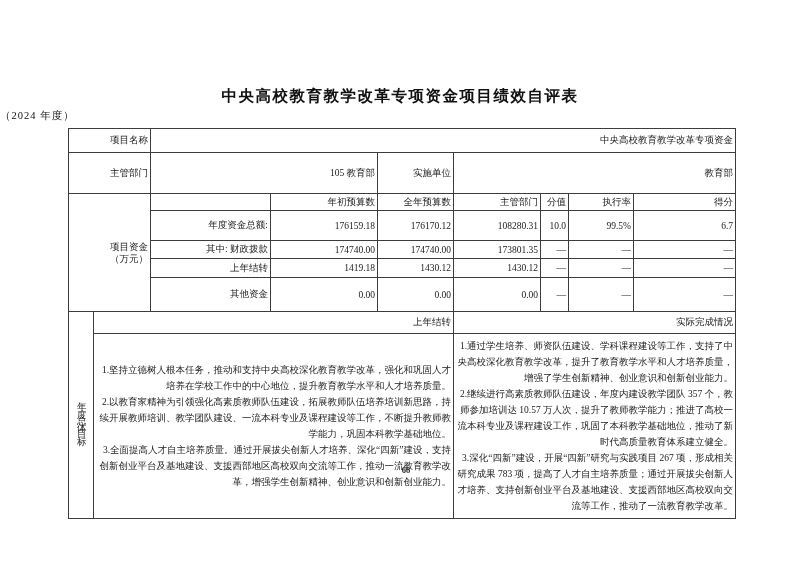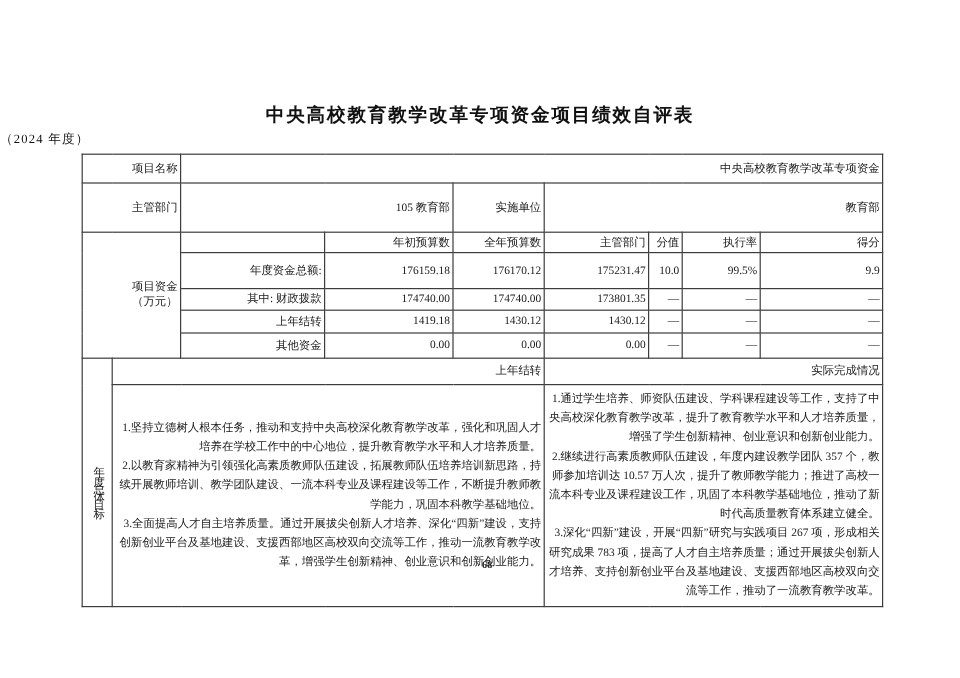--- a/index.html
+++ b/index.html
@@ -80,24 +80,24 @@
     <td>主管部门</td>
     <td>分值</td>
     <td>执行率</td>
     <td>得分</td>
   </tr>
 
   <tr style="height:30px">
     <td class="sub-label">年度资金总额:</td>
     <td>176159.18</td>
     <td>176170.12</td>
-    <td>175231.47</td>
+    <td>108280.31</td>
     <td>10.0</td>
     <td>99.5%</td>
-    <td>9.9</td>
+    <td>6.7</td>
   </tr>
 
   <tr style="height:18px">
     <td class="sub-label">其中: 财政拨款</td>
     <td>174740.00</td>
     <td>174740.00</td>
     <td>173801.35</td>
     <td>—</td>
     <td>—</td>
     <td>—</td>
@@ -106,21 +106,21 @@
   <tr style="height:19px">
     <td class="sub-label">上年结转</td>
     <td>1419.18</td>
     <td>1430.12</td>
     <td>1430.12</td>
     <td>—</td>
     <td>—</td>
     <td>—</td>
   </tr>
 
-  <tr style="height:21px">
+  <tr style="height:34px">
     <td class="sub-label">其他资金</td>
     <td>0.00</td>
     <td>0.00</td>
     <td>0.00</td>
     <td>—</td>
     <td>—</td>
     <td>—</td>
   </tr>
 
   <tr style="height:22px">

